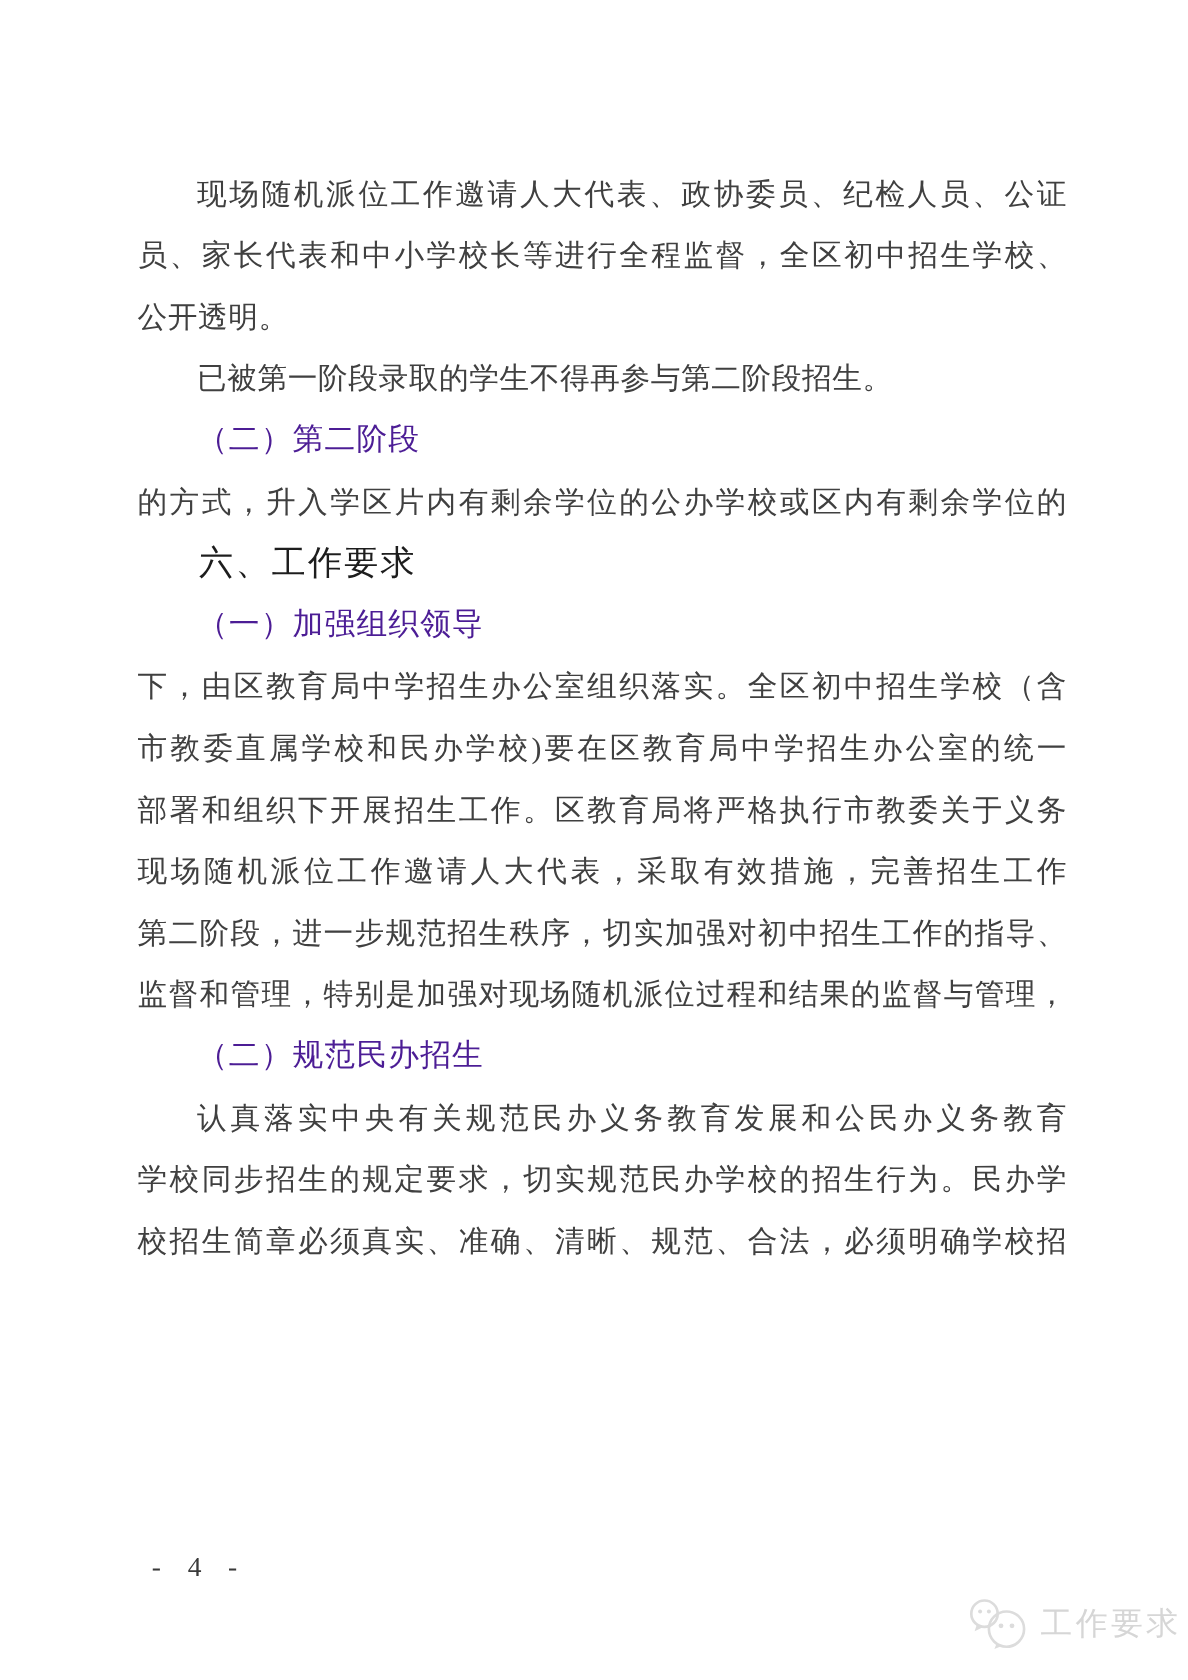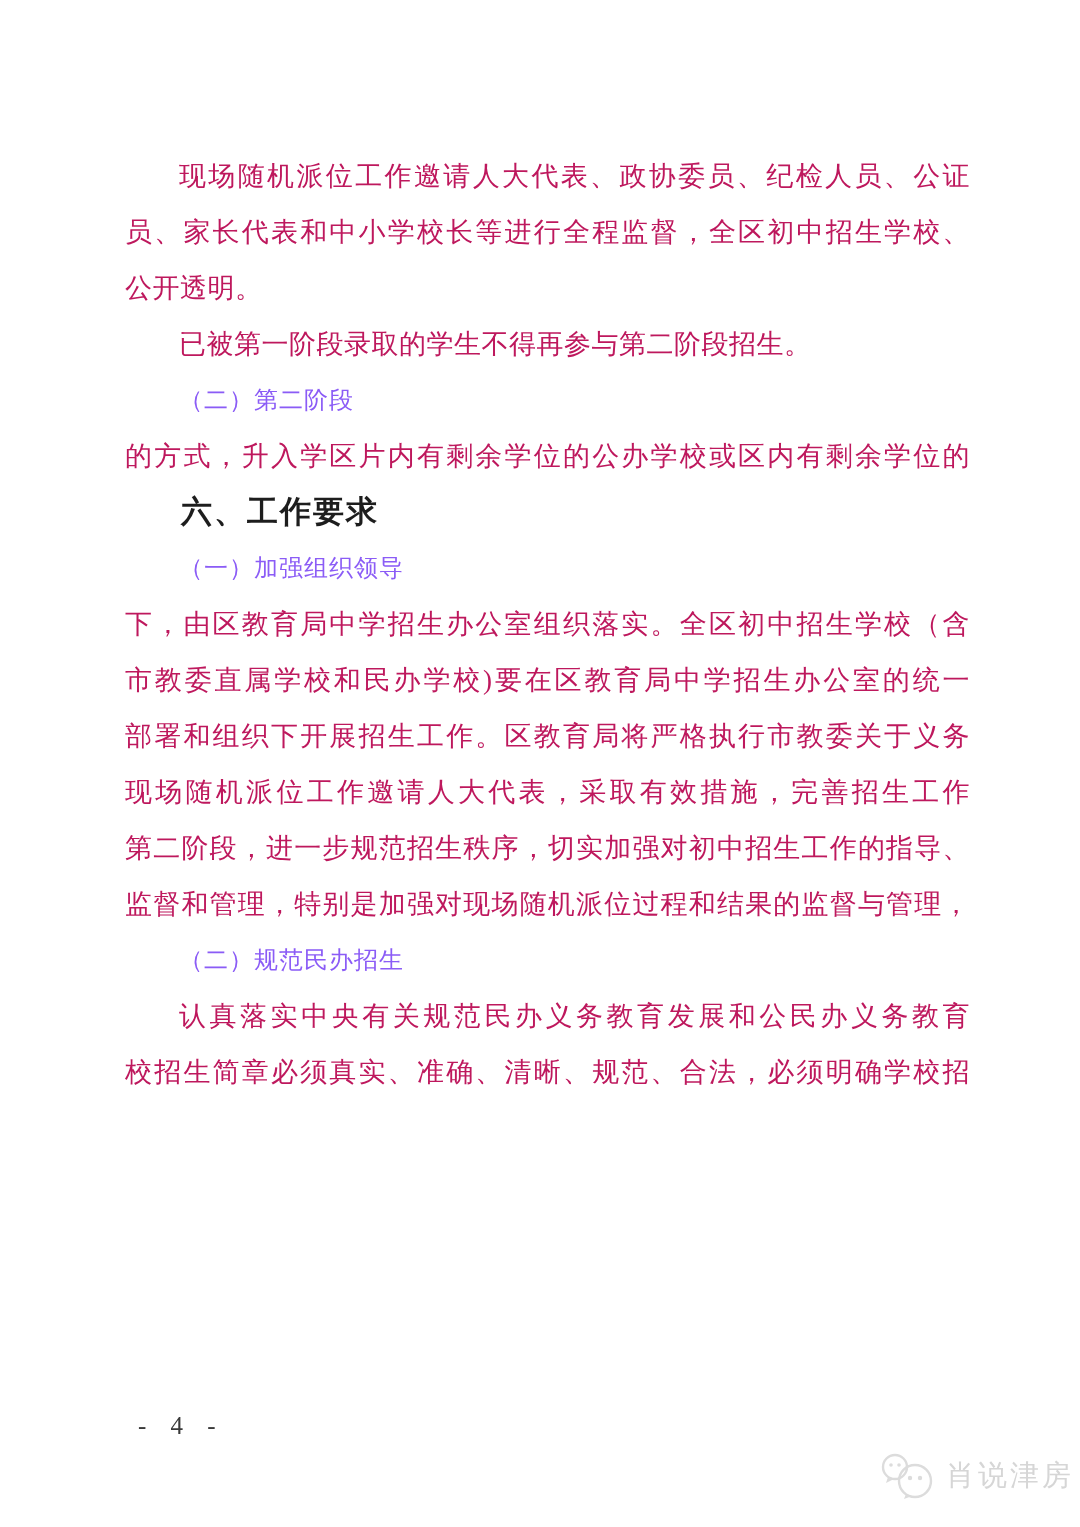--- a/index.html
+++ b/index.html
@@ -18,41 +18,41 @@
     width:845px;
   }
   .line{
     width:845px;
     line-height:56px;
     font-size:27px;
     letter-spacing:0.5px;
     white-space:nowrap;
     text-align:justify;
     text-align-last:justify;
-    color:#be185d;
+    color:#404040;
   }
   .line.short{
     text-align:left;
     text-align-last:left;
   }
   .line.ind{
     padding-left:54px;
     width:791px;
   }
   .subheading{
     line-height:56px;
-    font-size:24px;
+    font-size:28px;
     padding-left:54px;
     letter-spacing:1px;
-    color:#8b5cf6;
+    color:#4c1d95;
   }
   .heading{
     line-height:56px;
     font-size:31px;
-    font-weight:bold;
+    font-weight:normal;
     padding-left:56px;
     letter-spacing:2px;
     font-family:"Liberation Sans","DejaVu Sans",sans-serif;
     color:#1d1d1d;
     margin:0;
   }
   .footer{
     position:absolute;
     left:138px;
     top:1412px;
@@ -102,20 +102,21 @@
     <div class="line">下，由区教育局中学招生办公室组织落实。全区初中招生学校（含</div>
     <div class="line">市教委直属学校和民办学校)要在区教育局中学招生办公室的统一</div>
     <div class="line">部署和组织下开展招生工作。区教育局将严格执行市教委关于义务</div>
     <div class="line">现场随机派位工作邀请人大代表，采取有效措施，完善招生工作</div>
     <div class="line">第二阶段，进一步规范招生秩序，切实加强对初中招生工作的指导、</div>
     <div class="line">监督和管理，特别是加强对现场随机派位过程和结果的监督与管理，</div>
 
     <div class="subheading">（二）规范民办招生</div>
 
     <div class="line ind">认真落实中央有关规范民办义务教育发展和公民办义务教育</div>
+    <div class="line">学校同步招生的规定要求，切实规范民办学校的招生行为。民办学</div>
     <div class="line">校招生简章必须真实、准确、清晰、规范、合法，必须明确学校招</div>
 
   </div>
 
   <div class="footer">
     <span>- 4 -</span>
   </div>
 
   <div class="watermark">
     <span class="wm-icon">
@@ -127,16 +128,16 @@
           <path d="M28 42 L26 47 L34 44" fill="#dcdcdc" stroke="none"></path>
         </g>
         <g fill="#dcdcdc">
           <circle cx="13" cy="13" r="1.8"></circle>
           <circle cx="21" cy="13" r="1.8"></circle>
           <circle cx="32" cy="26" r="2.2"></circle>
           <circle cx="42" cy="26" r="2.2"></circle>
         </g>
       </svg>
     </span>
-    <span class="wm-text">肖说津房</span>
+    <span class="wm-text">工作要求</span>
   </div>
 
 </div>
 
 </body></html>

